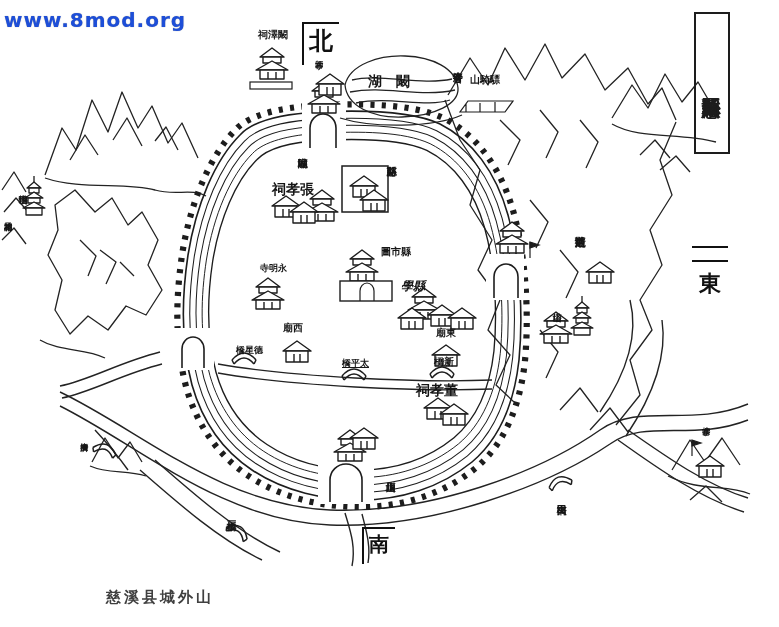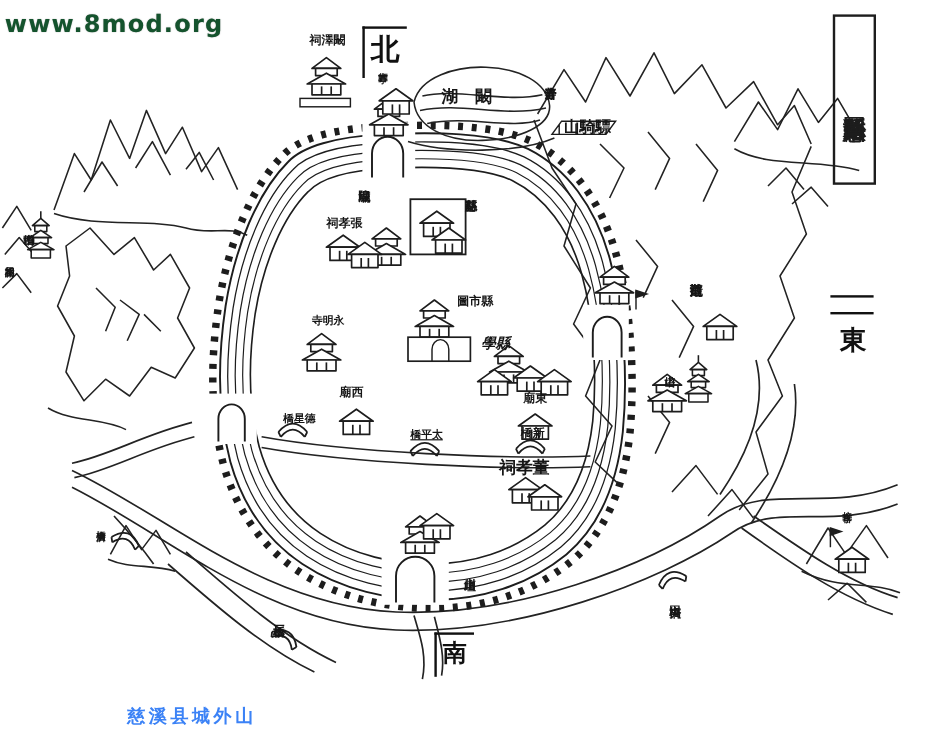--- a/index.html
+++ b/index.html
@@ -7,38 +7,38 @@
     position:relative;width:779px;height:627px;background:#ffffff;
     font-family:"DejaVu Sans",sans-serif;overflow:hidden;color:#1d1d1d;
   }
   #art{position:absolute;left:0;top:0;}
   .lbl{position:absolute;color:#161616;line-height:1.02;white-space:nowrap;
        font-weight:600;letter-spacing:0px;}
   .v{writing-mode:vertical-rl;text-orientation:upright;}
   .h-rtl{unicode-bidi:bidi-override;direction:rtl;}
   #watermark{
     position:absolute;left:4px;top:8px;font-size:20px;font-weight:bold;
-    color:#14532d;letter-spacing:1px;text-shadow:0 0 1px #9a9a9a;
+    color:#1d4ed8;letter-spacing:1px;text-shadow:0 0 1px #9a9a9a;
   }
   #title-box{
     position:absolute;left:694px;top:12px;width:32px;height:138px;
     border:2px solid #1d1d1d;display:flex;align-items:center;justify-content:center;
     writing-mode:vertical-rl;text-orientation:upright;font-size:19px;font-weight:700;
   }
   .compass{position:absolute;font-weight:700;color:#111;}
   #compass-north{left:302px;top:22px;font-size:24px;border-left:2px solid #111;
     border-top:2px solid #111;padding:1px 6px 8px 5px;}
   #compass-east{left:692px;top:246px;font-size:22px;writing-mode:vertical-rl;
     text-orientation:upright;border-top:2px solid #111;border-bottom:2px solid #111;
     padding:6px 3px 6px 3px;}
   #compass-south{left:362px;top:527px;font-size:20px;border-left:2px solid #111;
     border-top:2px solid #111;padding:2px 6px 6px 5px;}
   #caption{
     position:absolute;left:106px;top:588px;font-size:15px;font-weight:600;
-    letter-spacing:3px;color:#3b82f6;
+    letter-spacing:3px;color:#404040;
   }
 </style>
 </head>
 <body>
 
 <div id="stage">
 
   <svg id="art" width="779" height="627" viewBox="0 0 779 627">
     <defs>
       <g id="house" stroke="#1d1d1d" stroke-width="1.4" fill="#fff" stroke-linejoin="round">
@@ -221,24 +221,24 @@
   <div id="title-box">慈谿縣治圖</div>
 
   <div id="compass-north" class="compass">北</div>
   <div id="compass-east" class="compass">東</div>
   <div id="compass-south" class="compass">南</div>
 
   <div id="labels-layer">
       <div class="lbl h-rtl" style="left: 258px; top: 30px; font-size: 10px;">闞澤祠</div>
       <div class="lbl h-rtl" style="left: 368px; top: 74px; font-size: 14px; letter-spacing: 14px;">闞湖</div>
       <div class="lbl v" style="left: 452px; top: 64px; font-size: 10px;">普濟寺</div>
-      <div class="lbl h-rtl" style="left: 470px; top: 100px; font-size: 13px;">驃騎山</div>
+      <div class="lbl h-rtl" style="left: 470px; top: 75px; font-size: 10px;">驃騎山</div>
       <div class="lbl v" style="left: 314px; top: 54px; font-size: 8px;">師古亭</div>
       <div class="lbl v" style="left: 297px; top: 150px; font-size: 10px;">城隍廟</div>
-      <div class="lbl h-rtl" style="left: 272px; top: 182px; font-size: 10px;">張孝祠</div>
+      <div class="lbl h-rtl" style="left: 272px; top: 182px; font-size: 14px;">張孝祠</div>
       <div class="lbl v" style="left: 386px; top: 158px; font-size: 10px;">慈谿縣</div>
       <div class="lbl h-rtl" style="left: 341px; top: 247px; font-size: 10px; padding-left: 40px;">縣市圖</div>
       <div class="lbl h-rtl" style="left: 401px; top: 280px; font-size: 12px; font-style: italic;">縣學</div>
       <div class="lbl h-rtl" style="left: 436px; top: 328px; font-size: 10px;">東廟</div>
       <div class="lbl h-rtl" style="left: 434px; top: 357px; font-size: 10px; text-align: center;">新橋</div>
       <div class="lbl h-rtl" style="left: 416px; top: 383px; font-size: 14px;">董孝祠</div>
       <div class="lbl h-rtl" style="left: 248px; top: 264px; font-size: 9px; margin-left: 12px;">永明寺</div>
       <div class="lbl h-rtl" style="left: 283px; top: 323px; font-size: 10px; text-align: center;">西廟</div>
       <div class="lbl h-rtl" style="left: 236px; top: 346px; font-size: 9px;">德星橋</div>
       <div class="lbl h-rtl" style="left: 342px; top: 359px; font-size: 9px; text-decoration: underline;">太平橋</div>

